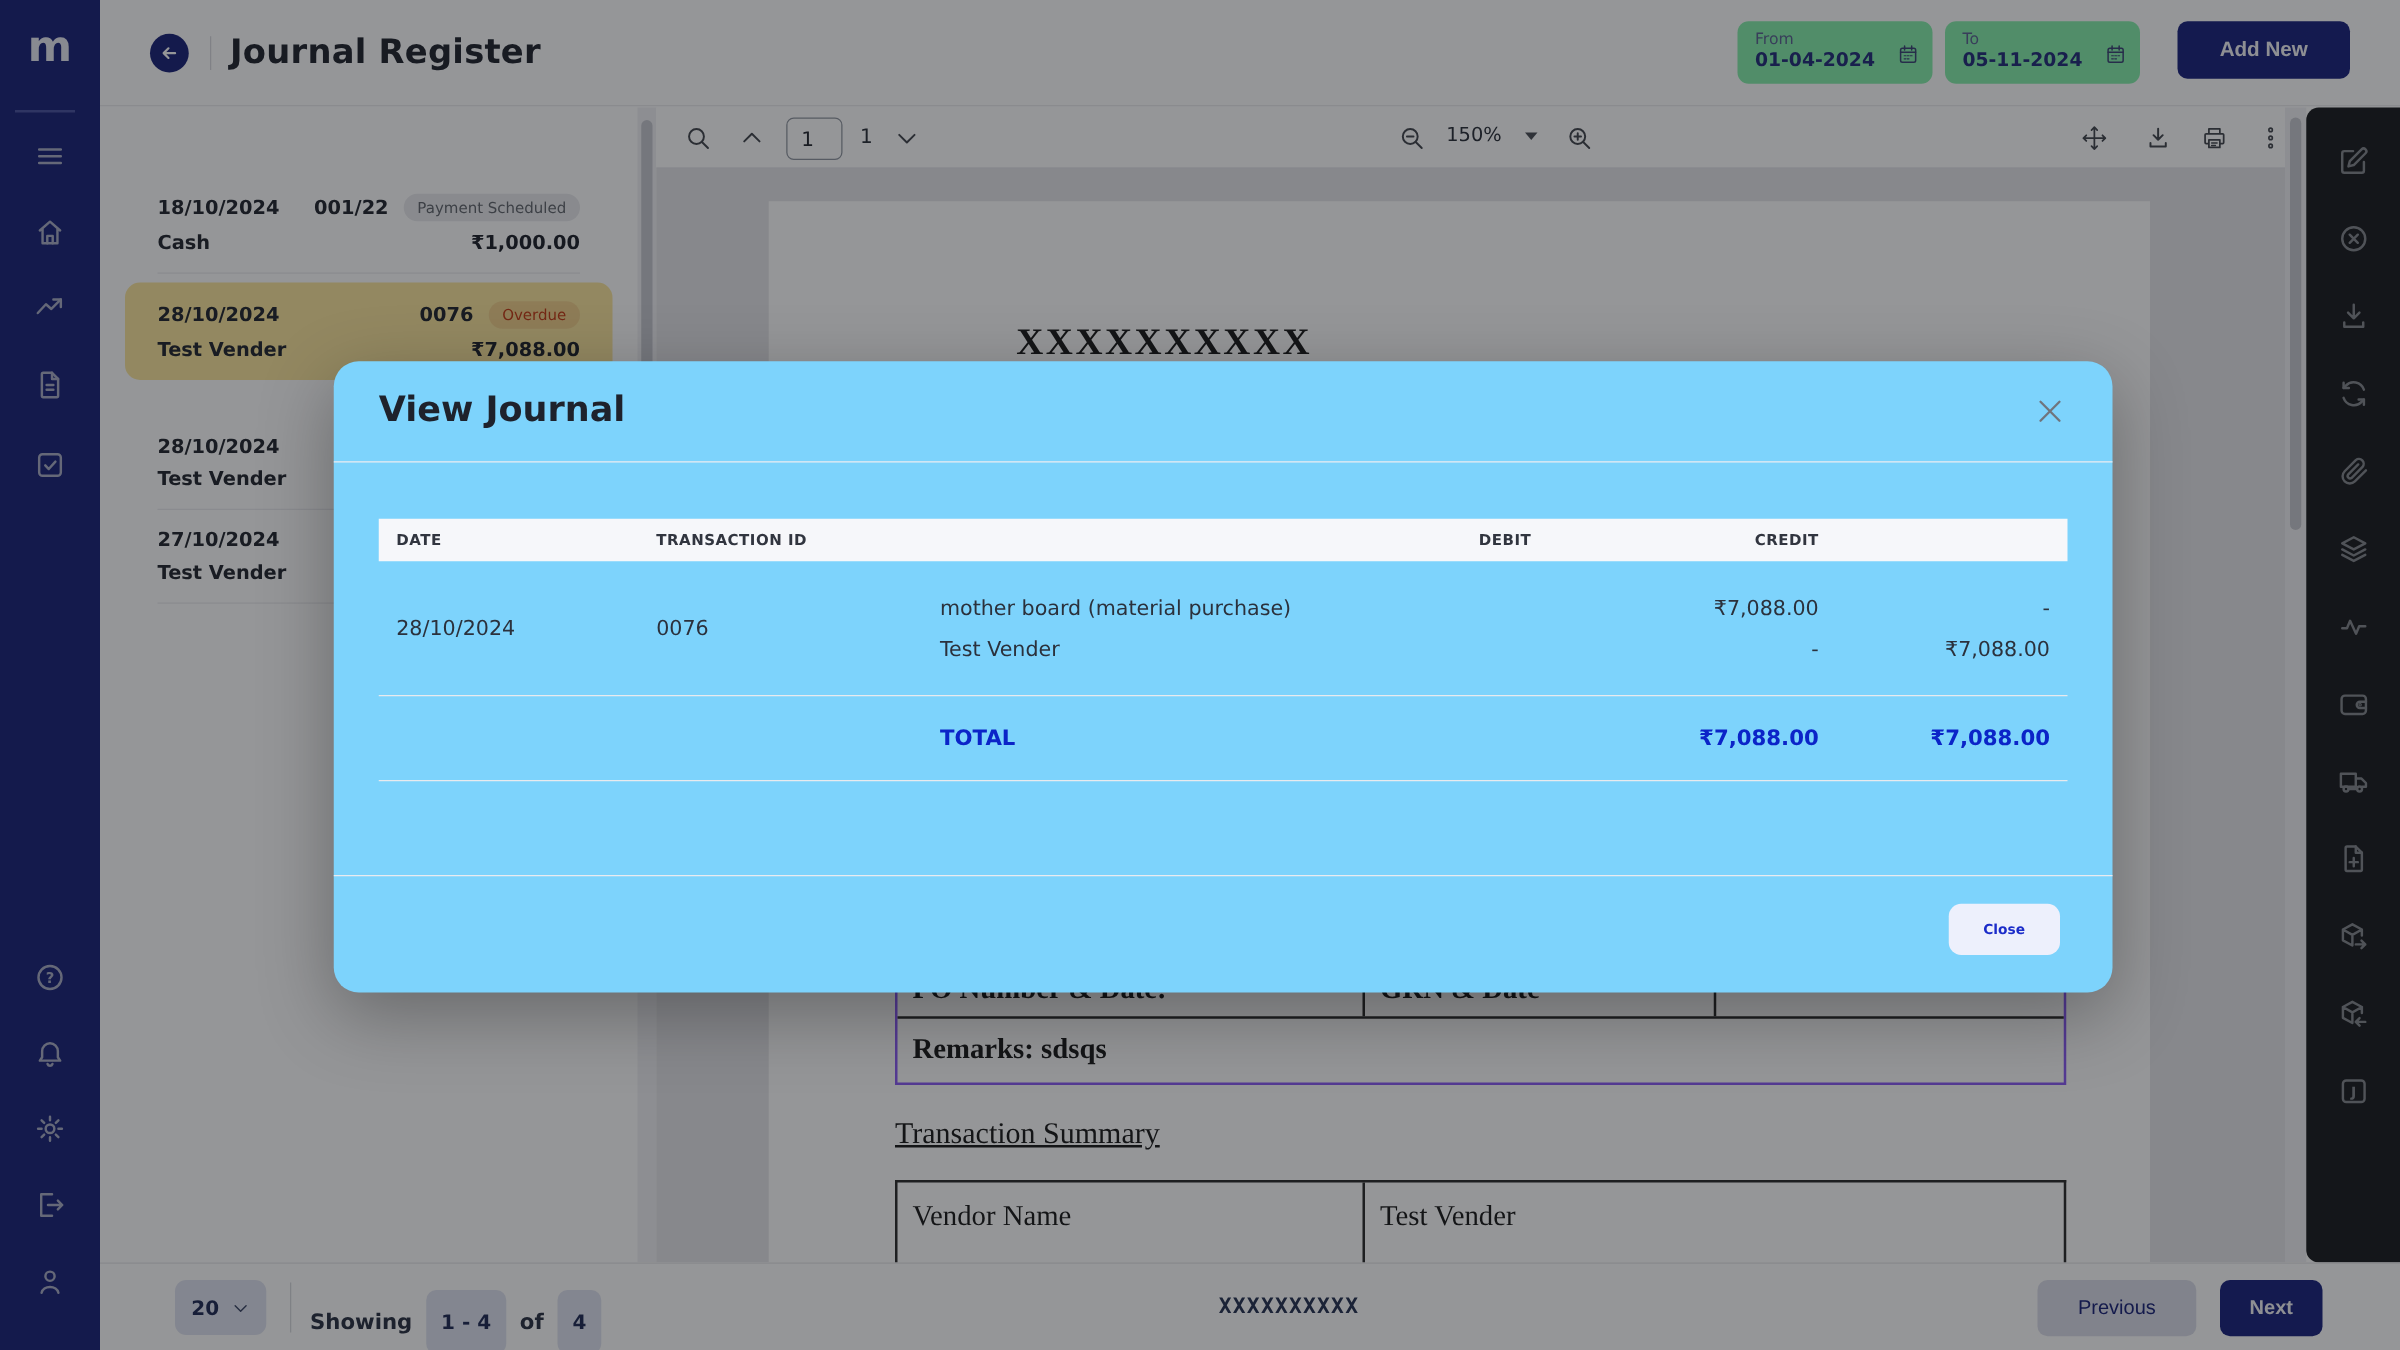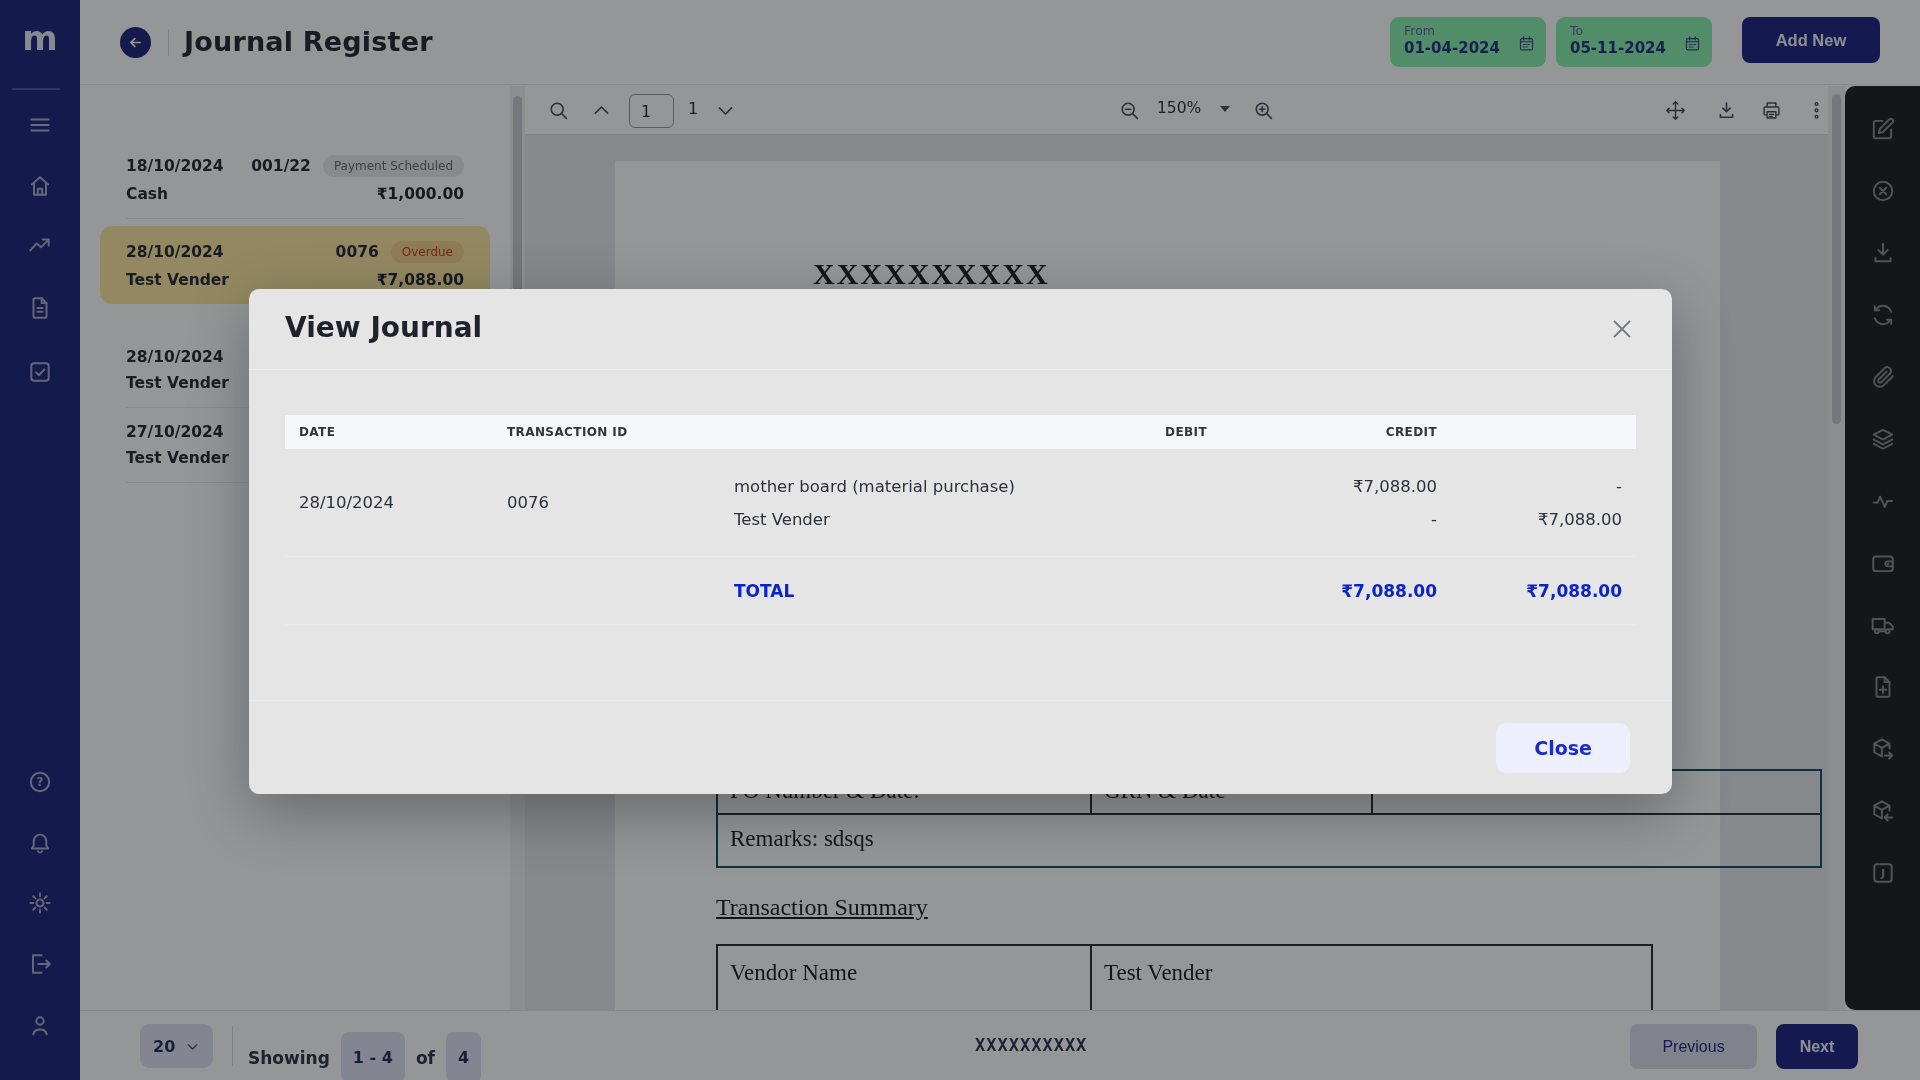--- a/index.html
+++ b/index.html
@@ -60,21 +60,21 @@
     border-radius:6px; font-size:16px; color:#23262e; padding-left:11px; background:transparent;
     font-family:inherit; }
   .page-total { position:absolute; left:163px; top:13px; font-size:16px; color:#2a2f38; }
   .zoom-level { position:absolute; left:632px; top:13px; font-size:15.5px; color:#2a2f38; cursor:pointer; }
   .zoom-caret { position:absolute; left:695px; top:20px; width:0; height:0; border-left:5px solid transparent;
     border-right:5px solid transparent; border-top:6px solid #4a4e55; cursor:pointer; }
   .viewer-bg { position:absolute; left:525px; top:135px; width:1303px; height:875px; background:#e7e7ea; z-index:1; }
   .doc-page { position:absolute; left:90px; top:26px; width:1105px; height:849px; background:#fff;
     font-family:"Liberation Serif","DejaVu Serif",serif; color:#191919; }
   .doc-head { position:absolute; left:198px; top:96px; font-size:30px; font-weight:bold; letter-spacing:2px; }
-  .doc-t1 { position:absolute; left:101px; top:608px; width:1106px; border:2px solid #0c4a6e; }
+  .doc-t1 { position:absolute; left:101px; top:608px; width:937px; border:2px solid #8b5cf6;font-weight:bold; }
   .doc-t1 .row1 { display:grid; grid-template-columns:374px 281px 1fr; border-bottom:2px solid #2c2c2c; }
   .doc-t1 .row1 > div { padding:7px 12px 9px; font-size:23px; border-right:2px solid #2c2c2c; }
   .doc-t1 .row1 > div:last-child { border-right:none; }
   .doc-t1 .row2 { padding:11px 12px 14px; font-size:23px; }
   .doc-sum { position:absolute; left:101px; top:733px; font-size:24px; text-decoration:underline; }
   .doc-t2 { position:absolute; left:101px; top:783px; width:937px; height:70px; border:2px solid #2c2c2c;
     border-bottom:none; display:grid; grid-template-columns:374px 1fr; }
   .doc-t2 > div { padding:14px 12px; font-size:23px; border-right:2px solid #2c2c2c; }
   .doc-t2 > div:last-child { border-right:none; }
 
@@ -97,40 +97,40 @@
   .pill { background:#dfe3f0; border-radius:8px; padding:16px 12px; font-size:16px; font-weight:bold; color:#1f2a55; }
   .bb-center { position:absolute; left:895px; top:24px; font-family:"DejaVu Sans Mono","Liberation Mono",monospace;
     font-size:17px; font-weight:bold; color:#273352; letter-spacing:1px; }
   .btn-prev { position:absolute; left:1550px; top:13px; width:127px; height:45px; background:#dcdee9;
     color:#1a2378; font-size:16px; font-weight:normal; border:none; border-radius:8px; cursor:pointer; }
   .btn-next { position:absolute; left:1696px; top:13px; width:82px; height:45px; background:#1a237e;
     color:#f2f3f7; font-size:16px; font-weight:bold; border:none; border-radius:8px; cursor:pointer; }
 
   
   .overlay { position:absolute; left:0; top:0; width:1920px; height:1080px; background:rgba(14,15,20,.44); z-index:5; }
-  .modal { position:absolute; left:249px; top:289px; width:1423px; height:505px; background:#e5e5e5;
-    border-radius:10px; z-index:6; box-shadow:0 18px 60px rgba(0,0,0,.3); }
+  .modal { position:absolute; left:267px; top:289px; width:1423px; height:505px; background:#7dd3fc;
+    border-radius:20px; z-index:6; box-shadow:0 18px 60px rgba(0,0,0,.3); }
   .modal-hd { position:relative; height:81px; border-bottom:1px solid #ebedf1; }
   .modal-title { position:absolute; left:36px; top:22px; font-size:28px; font-weight:bold; color:#1e222c; }
   .modal-x { position:absolute; right:36px; top:26px; width:28px; height:28px; color:#70757d; cursor:pointer; }
   .m-body { padding:45px 36px 0; }
   .m-grid { display:grid; grid-template-columns:208px 227px 1fr 230px 185px; }
   .m-grid > div { padding:0 14px; }
   .m-head { background:#f6f7fa; height:34px; }
   .m-head > div { display:flex; align-items:center; font-size:12px; font-weight:bold; color:#31353f; letter-spacing:.4px; }
   .m-head > .num, .m-row > .num, .m-total > .num { justify-content:flex-end; text-align:right; }
   .m-row { height:108px; border-bottom:1px solid #e8eaee; }
   .m-row > div { display:flex; align-items:center; font-size:16.5px; color:#2b313c; }
   .m-row > .twolines { flex-direction:column; justify-content:center; align-items:flex-start; gap:14px; }
   .m-row > .twolines.num { align-items:flex-end; }
   .m-total { height:68px; border-bottom:1px solid #e8eaee; }
   .m-total > div { display:flex; align-items:center; font-size:17px; font-weight:bold; color:#0b24c8; }
   .modal-ft { position:absolute; left:0; bottom:0; width:100%; height:94px; border-top:1px solid #e9ebf0; }
-  .btn-close { position:absolute; right:42px; top:22px; background:#edf0fc; color:#1b2cc9; font-size:19px;
-    font-weight:bold; border:none; border-radius:10px; padding:14px 38px; cursor:pointer; font-family:inherit; }
+  .btn-close { position:absolute; right:42px; top:22px; background:#edf0fc; color:#1b2cc9; font-size:11px;
+    font-weight:bold; border:none; border-radius:10px; padding:14px 28px; cursor:pointer; font-family:inherit; }
 </style>
 </head>
 <body>
 
 <div id="app">
 
   <div class="rail-left">
     <div class="logo">m</div>
     <div class="logo-divider"></div>
     <div class="lnav" style="top:112px">

